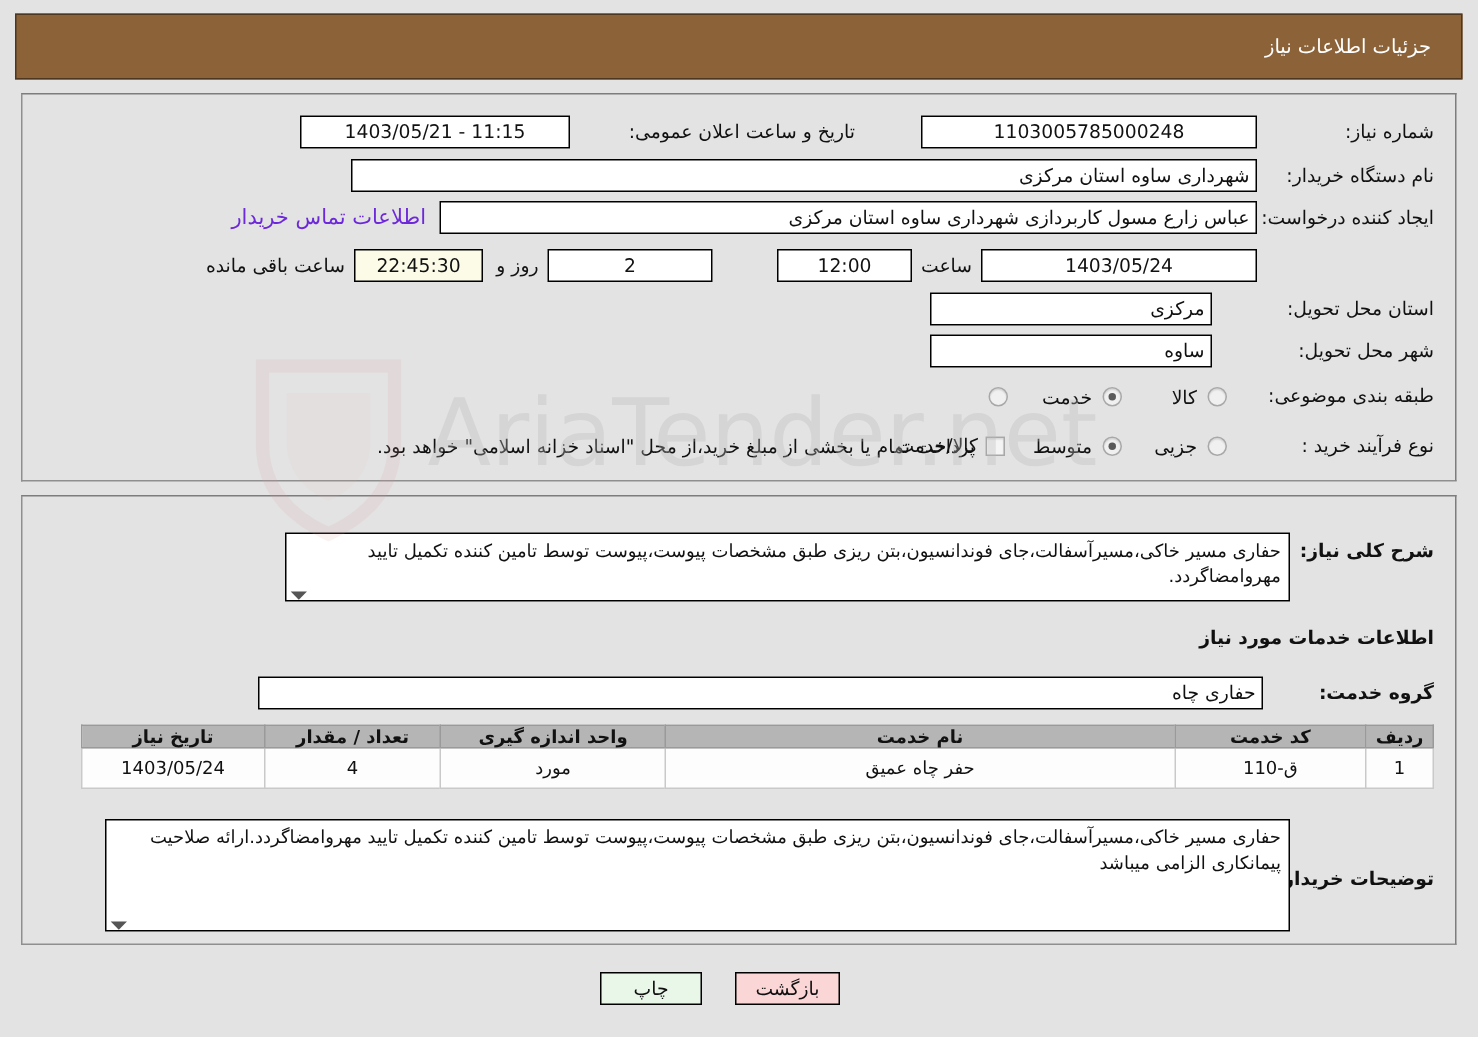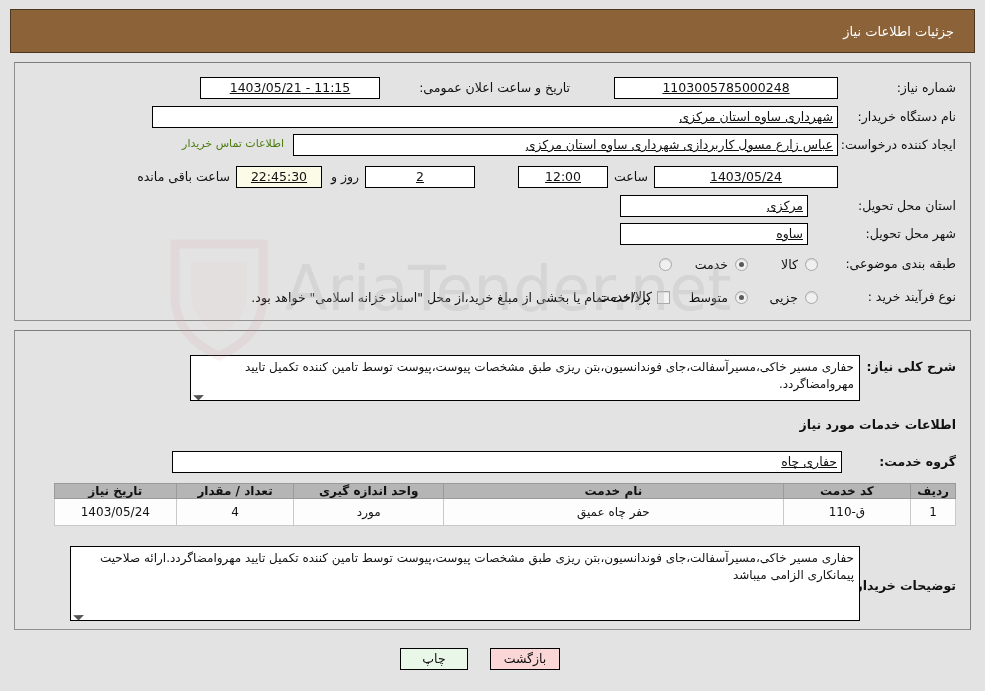--- a/index.html
+++ b/index.html
@@ -65,28 +65,27 @@
     background: #ffffff;
     border: 1px solid #000000;
     font-size: 12.5px;
     color: #111;
     line-height: 20px;
     height: 22px;
     padding: 0 4px;
     text-align: center;
     white-space: nowrap;
     overflow: hidden;
-    text-decoration: underline;
   }
   .fld.rt { text-align: right; }
   .fld.beige { background: #fbfbe8; }
   .link-blue {
     position: absolute;
-    color: #4d7c0f;
-    font-size: 11px;
+    color: #6d28d9;
+    font-size: 14px;
     white-space: nowrap;
     cursor: pointer;
   }
   .plain {
     position: absolute;
     font-size: 12.5px;
     color: #111;
     white-space: nowrap;
   }
 
@@ -208,21 +207,21 @@
 
   <div class="panel" id="panel-top">
 
     <div class="lbl" style="top:17px; right:14px; width:110px;">شماره نیاز:</div>
     <div class="fld" style="top:14px; right:132px; width:224px;">1103005785000248</div>
 
     <div class="lbl" style="top:17px; right:400px; width:180px;">تاریخ و ساعت اعلان عمومی:</div>
     <div class="fld" style="top:14px; right:590px; width:180px;">11:15 - 1403/05/21</div>
 
     <div class="lbl" style="top:46px; right:14px; width:110px;">نام دستگاه خریدار:</div>
-    <div class="fld rt" style="top:43px; right:132px; width:686px;">شهرداری ساوه استان مرکزی</div>
+    <div class="fld rt" style="top:43px; right:132px; width:604px;">شهرداری ساوه استان مرکزی</div>
 
     <div class="lbl" style="top:74px; right:14px; width:120px;">ایجاد کننده درخواست:</div>
     <div class="fld rt" style="top:71px; right:132px; width:545px;">عباس زارع مسول کاربردازی شهرداری ساوه استان مرکزی</div>
     <div class="link-blue" style="top:74px; right:686px;">اطلاعات تماس خریدار</div>
 
 
     <div class="fld" style="top:103px; right:132px; width:184px;">1403/05/24</div>
     <div class="plain" style="top:106px; right:322px;">ساعت</div>
     <div class="fld" style="top:103px; right:362px; width:90px;">12:00</div>
 

